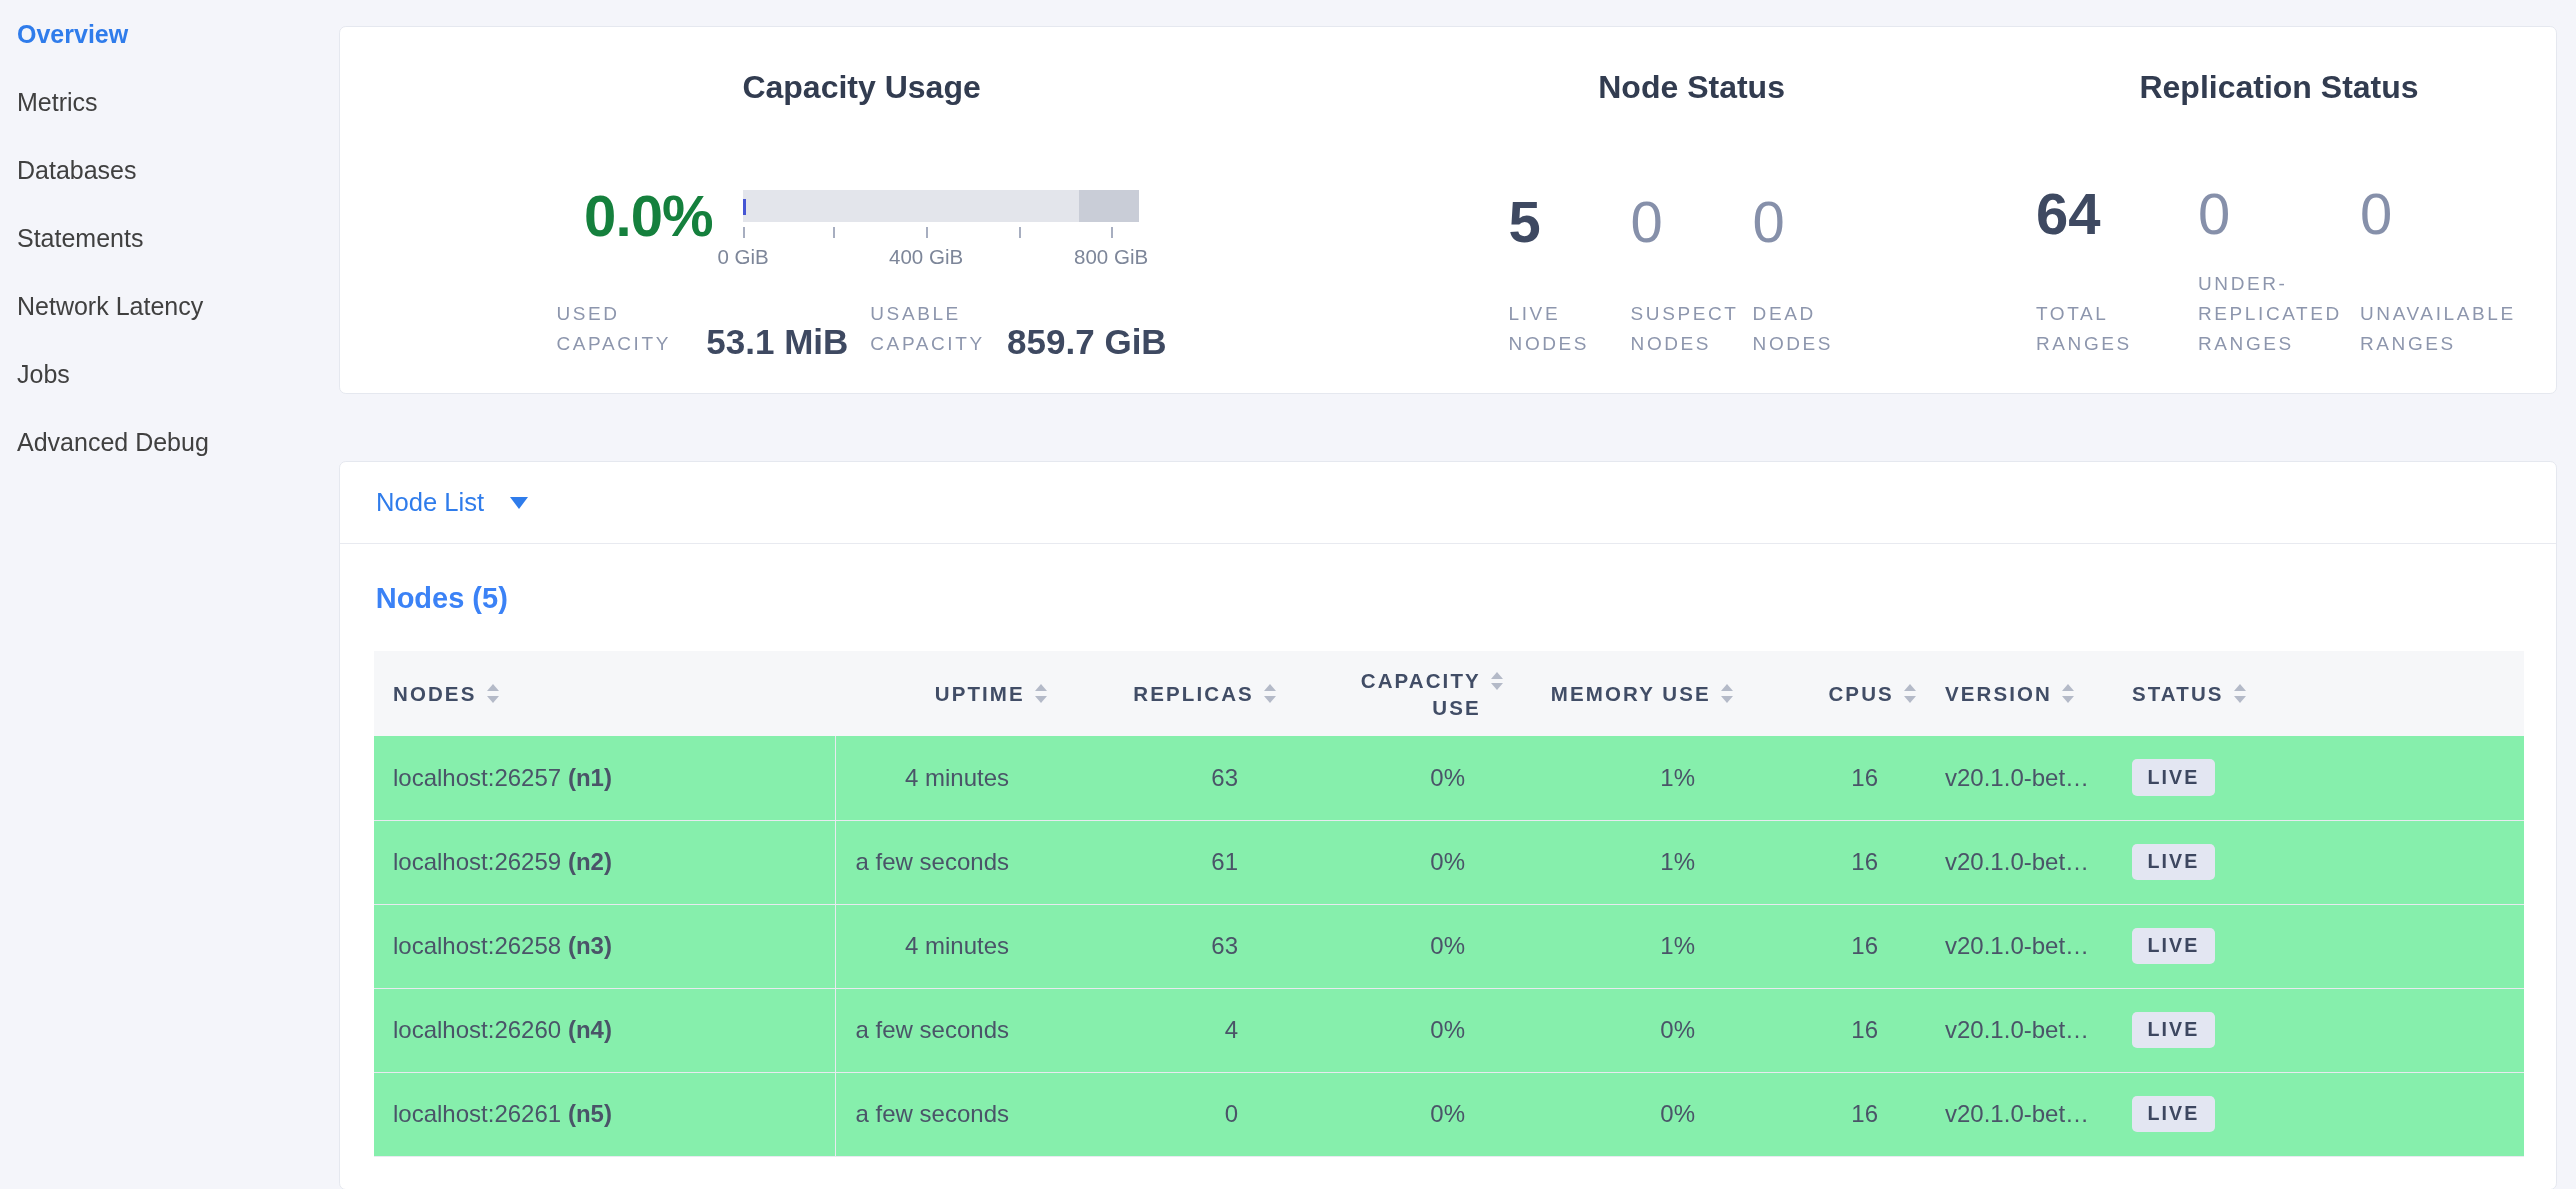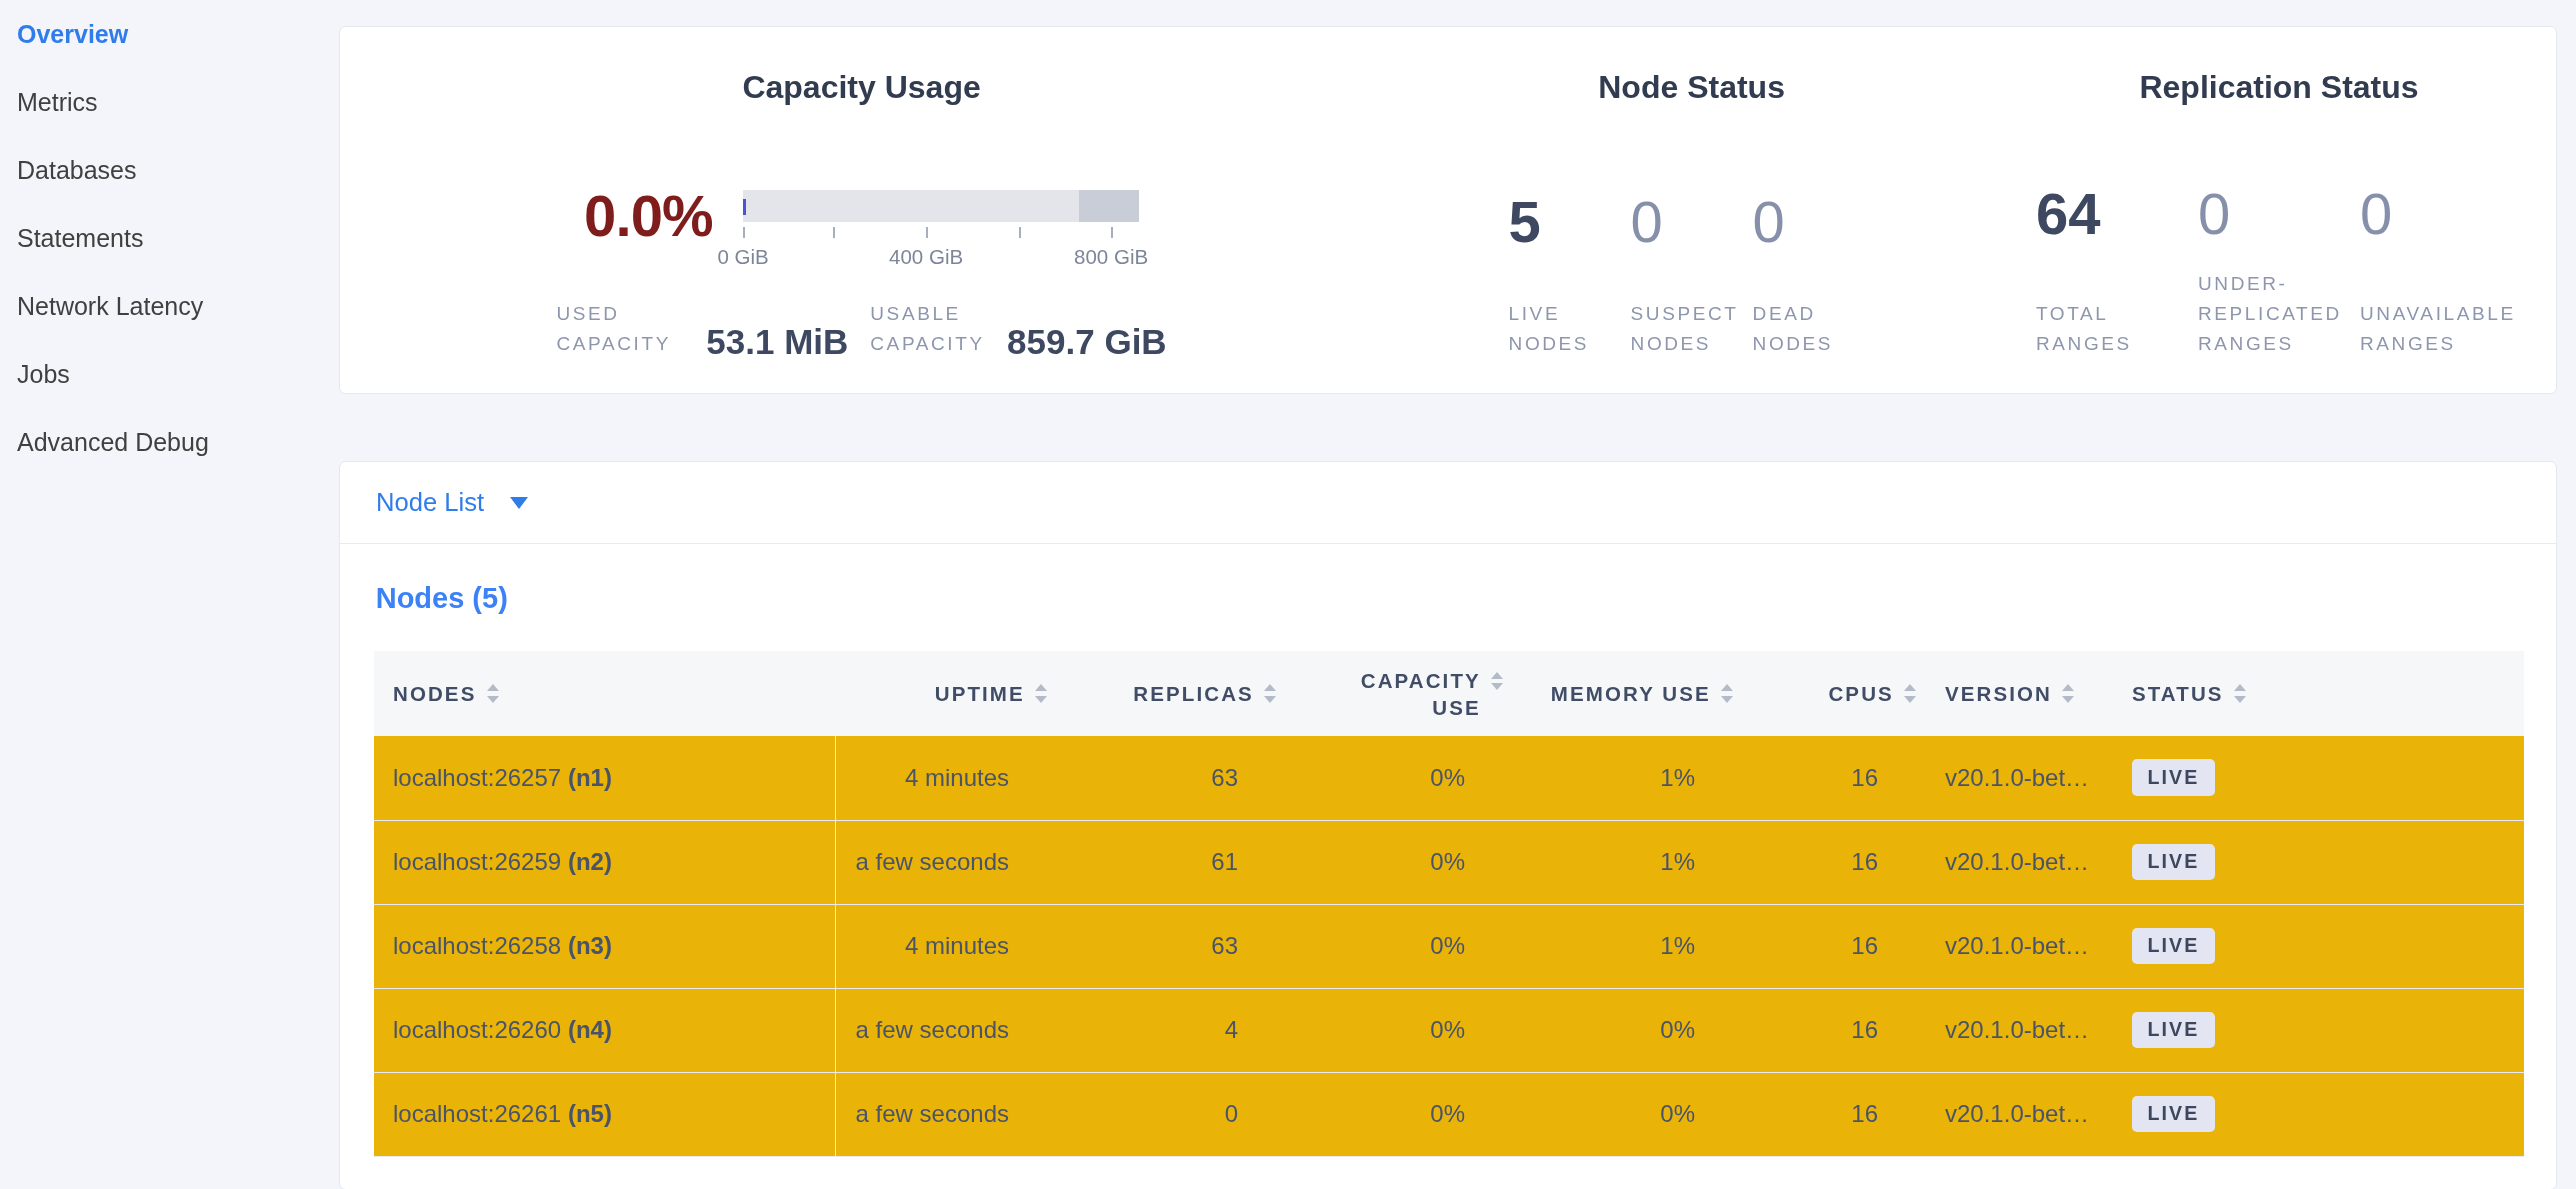--- a/index.html
+++ b/index.html
@@ -20,21 +20,21 @@
   .card { background:#fff; border:1.7px solid #e5e8ef; border-radius:6.8px; }
   
   .card1 { position:absolute; top:25.6px; left:0; width:2218px; height:368px;
     padding:41px 34px 34px 36px; display:flex; }
   .sec { display:flex; flex-direction:column;align-items:center; }
   .sec-capacity { width:977px; }
   .sec-nodes { width:693px;gap:8px; }
   .sec-repl { flex:1; }
   .sec-title { font-size:32px; font-weight:700; color:#323c50; line-height:39px; }
   .cap-row { margin-top:77px; display:flex; }
-  .cap-percent { width:159px; font-size:58px; font-weight:700; color:#7f1d1d;
+  .cap-percent { width:159px; font-size:58px; font-weight:700; color:#15803d;
     line-height:1; letter-spacing:-0.9px; margin-top:3.4px; }
   .cap-chart { width:396px; }
   .cap-bar { position:relative; height:32px; background:#e3e5eb; margin-top:6.8px; }
   .cap-bar-dark { position:absolute; right:0; top:0; height:100%; width:15.1%; background:#c9cdd7; }
   .cap-marker { position:absolute; left:0; top:8.5px; width:3.4px; height:16px; background:#4656d4; }
   .cap-axis { position:relative; height:12px; margin-top:4.3px; }
   .cap-axis i { position:absolute; top:0; width:1.7px; height:11px; background:#a7aec0; }
   .cap-axis i:nth-child(1){left:0;} .cap-axis i:nth-child(2){left:90px;}
   .cap-axis i:nth-child(3){left:183px;} .cap-axis i:nth-child(4){left:276px;}
   .cap-axis i:nth-child(5){left:368px;}
@@ -80,21 +80,21 @@
   .thi.pl22 { padding-left:19px; }
   .thi.pl34 { padding-left:29px; }
   .thi.wrap { align-items:flex-start; }
   .thi.wrap .tht { max-width:136px; text-align:right; line-height:27px; }
   .thi.wrap .sort { margin-top:5.1px; }
   .sort { display:inline-flex; flex-direction:column; margin-left:10.2px; row-gap:4.3px; }
   .sort .up { width:0; height:0; border-left:6px solid transparent; border-right:6px solid transparent;
     border-bottom:7.7px solid #b4bac8; }
   .sort .down { width:0; height:0; border-left:6px solid transparent; border-right:6px solid transparent;
     border-top:7.7px solid #b4bac8; }
-  tbody td { height:84px; border-bottom:1.7px solid #e8eaf0; font-size:24px; color:#4a5468; padding:0; background:#eab308; }
+  tbody td { height:84px; border-bottom:1.7px solid #e8eaf0; font-size:24px; color:#4a5468; padding:0; background:#86efac; }
   tbody tr { cursor:pointer; }
   td.nodes-cell { padding-left:19px; }
   tbody td.vline { border-left:1.7px solid #e8eaf0; }
   td.num { text-align:right; padding-right:38px; }
   td.version-cell { padding-left:29px; }
   .nid { font-weight:700; margin-left:6.8px; }
   .badge { display:inline-block; background:#e3e6f2; color:#3d4760; font-size:19.6px; font-weight:700;
     letter-spacing:2.1px; padding:8.5px 15.4px; border-radius:5.1px; line-height:1; }
 </style>
 </head>

